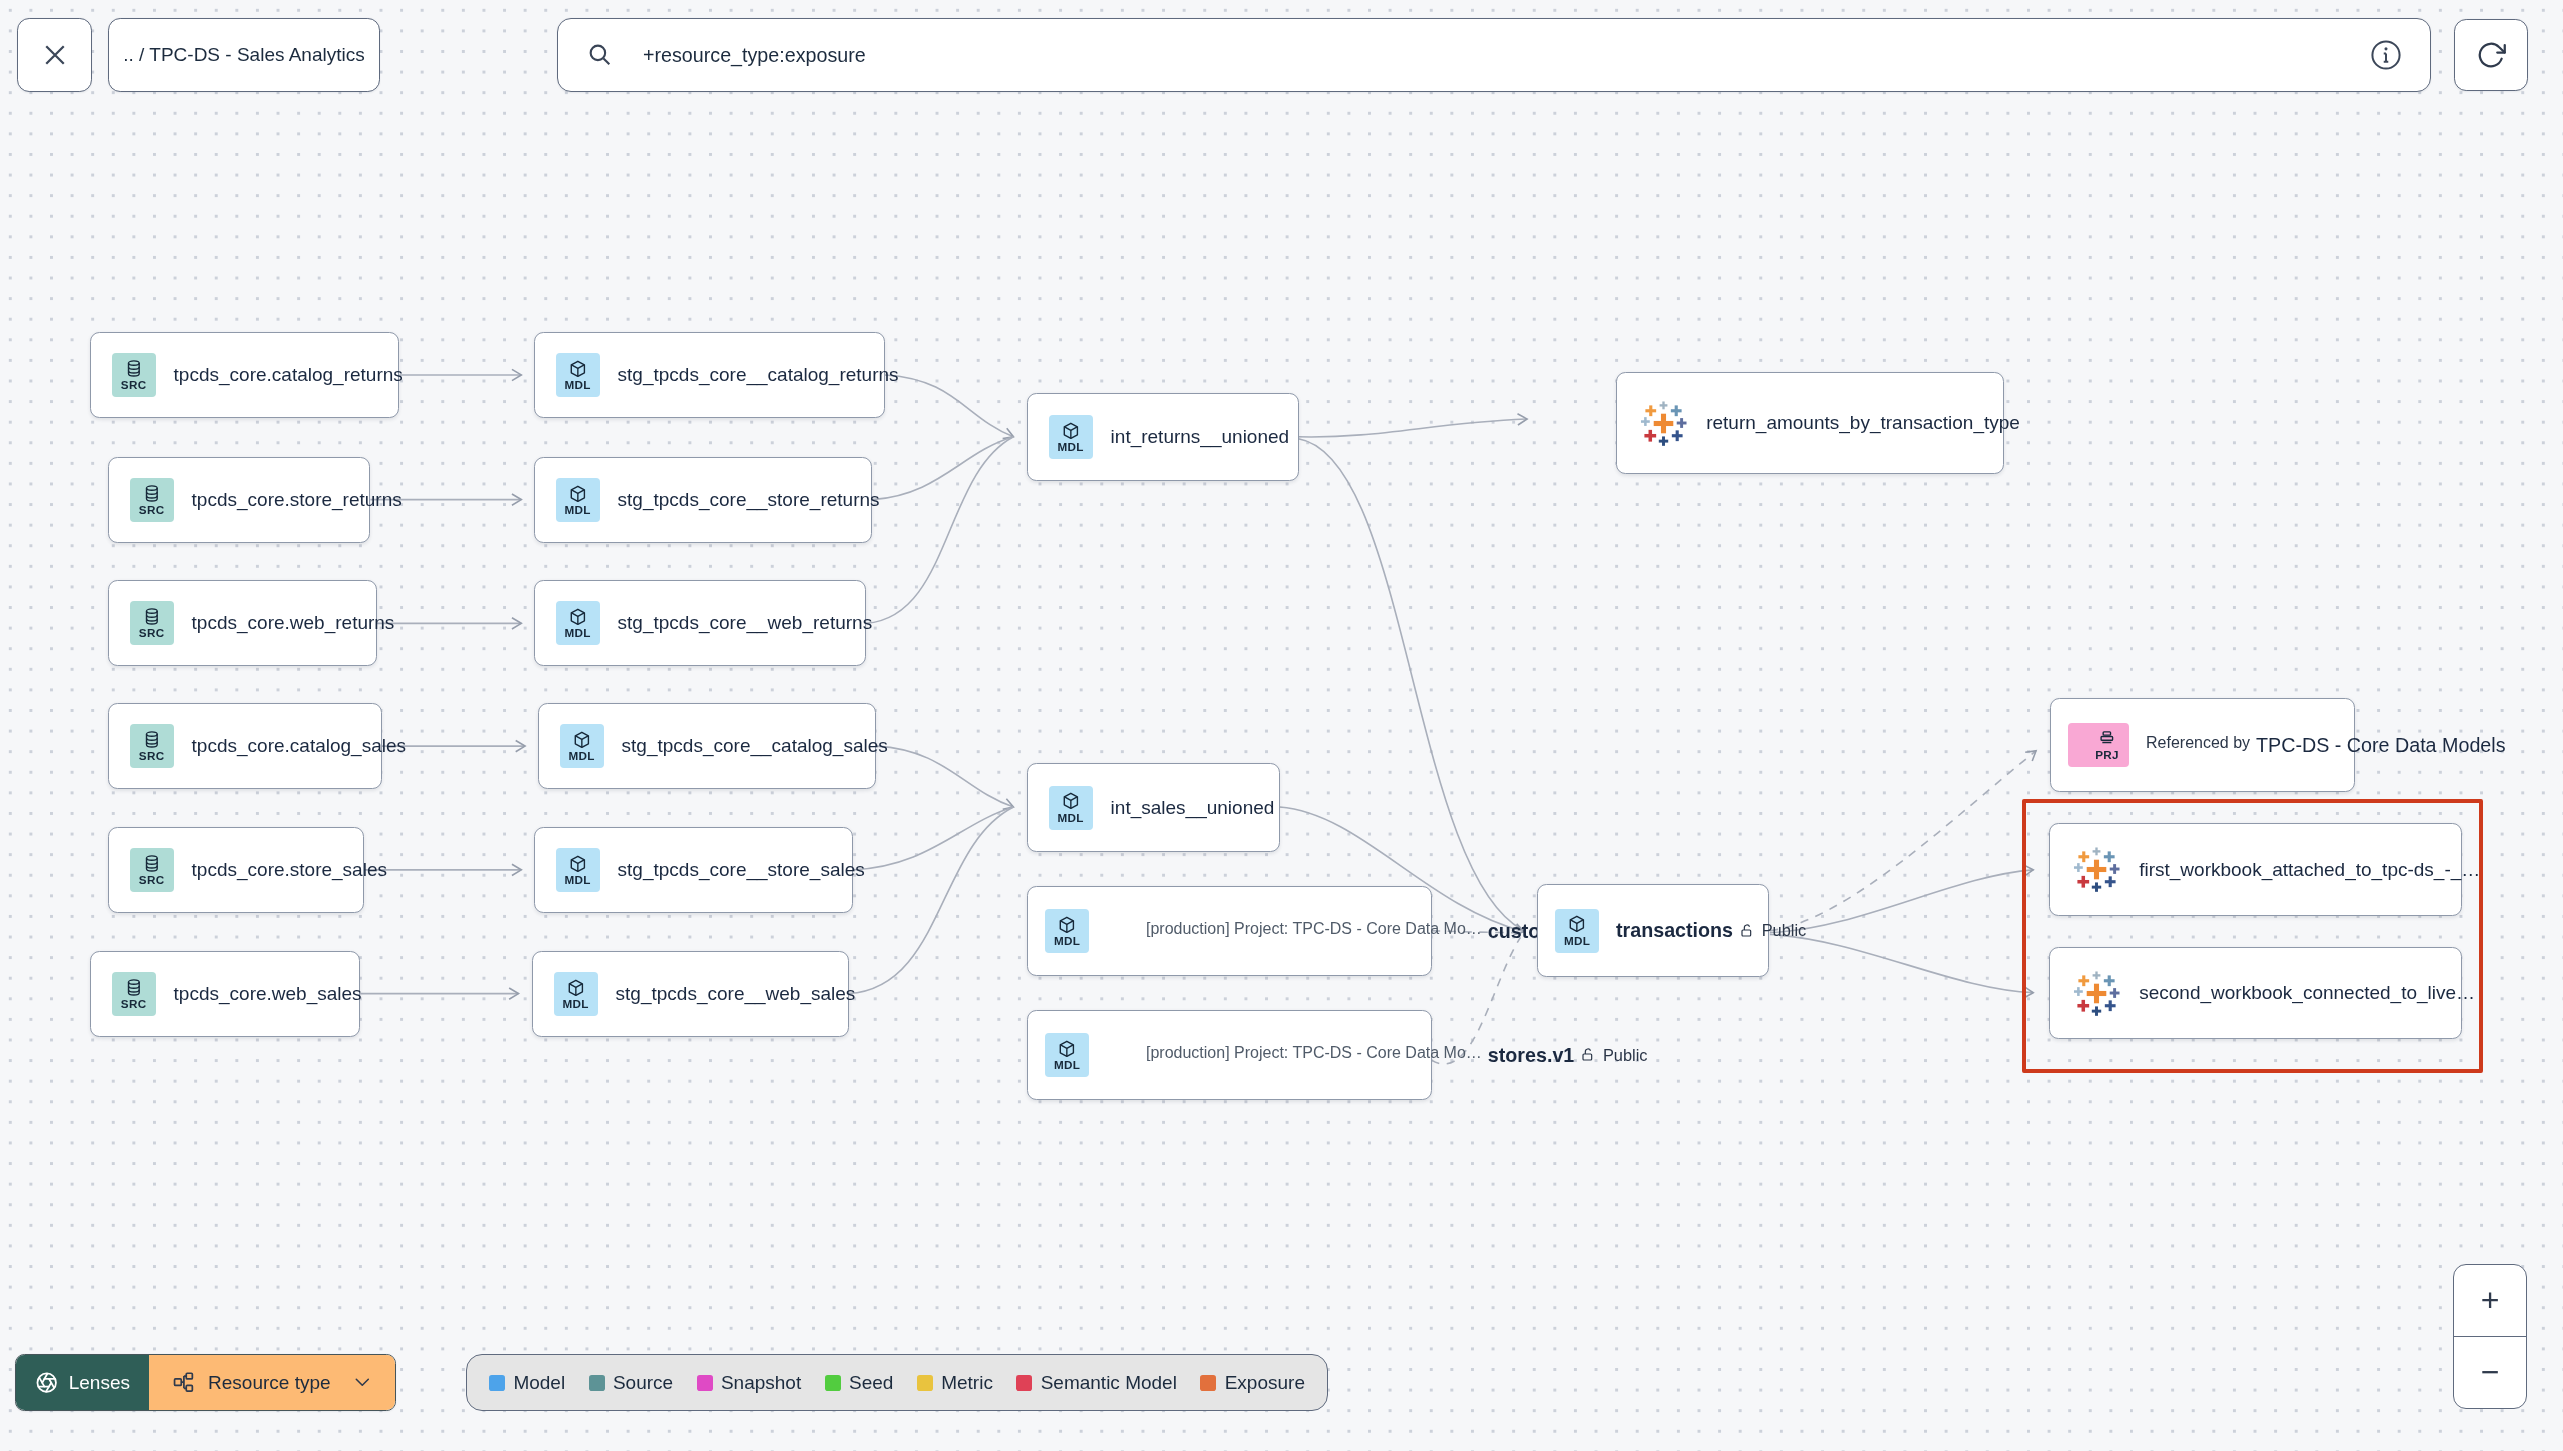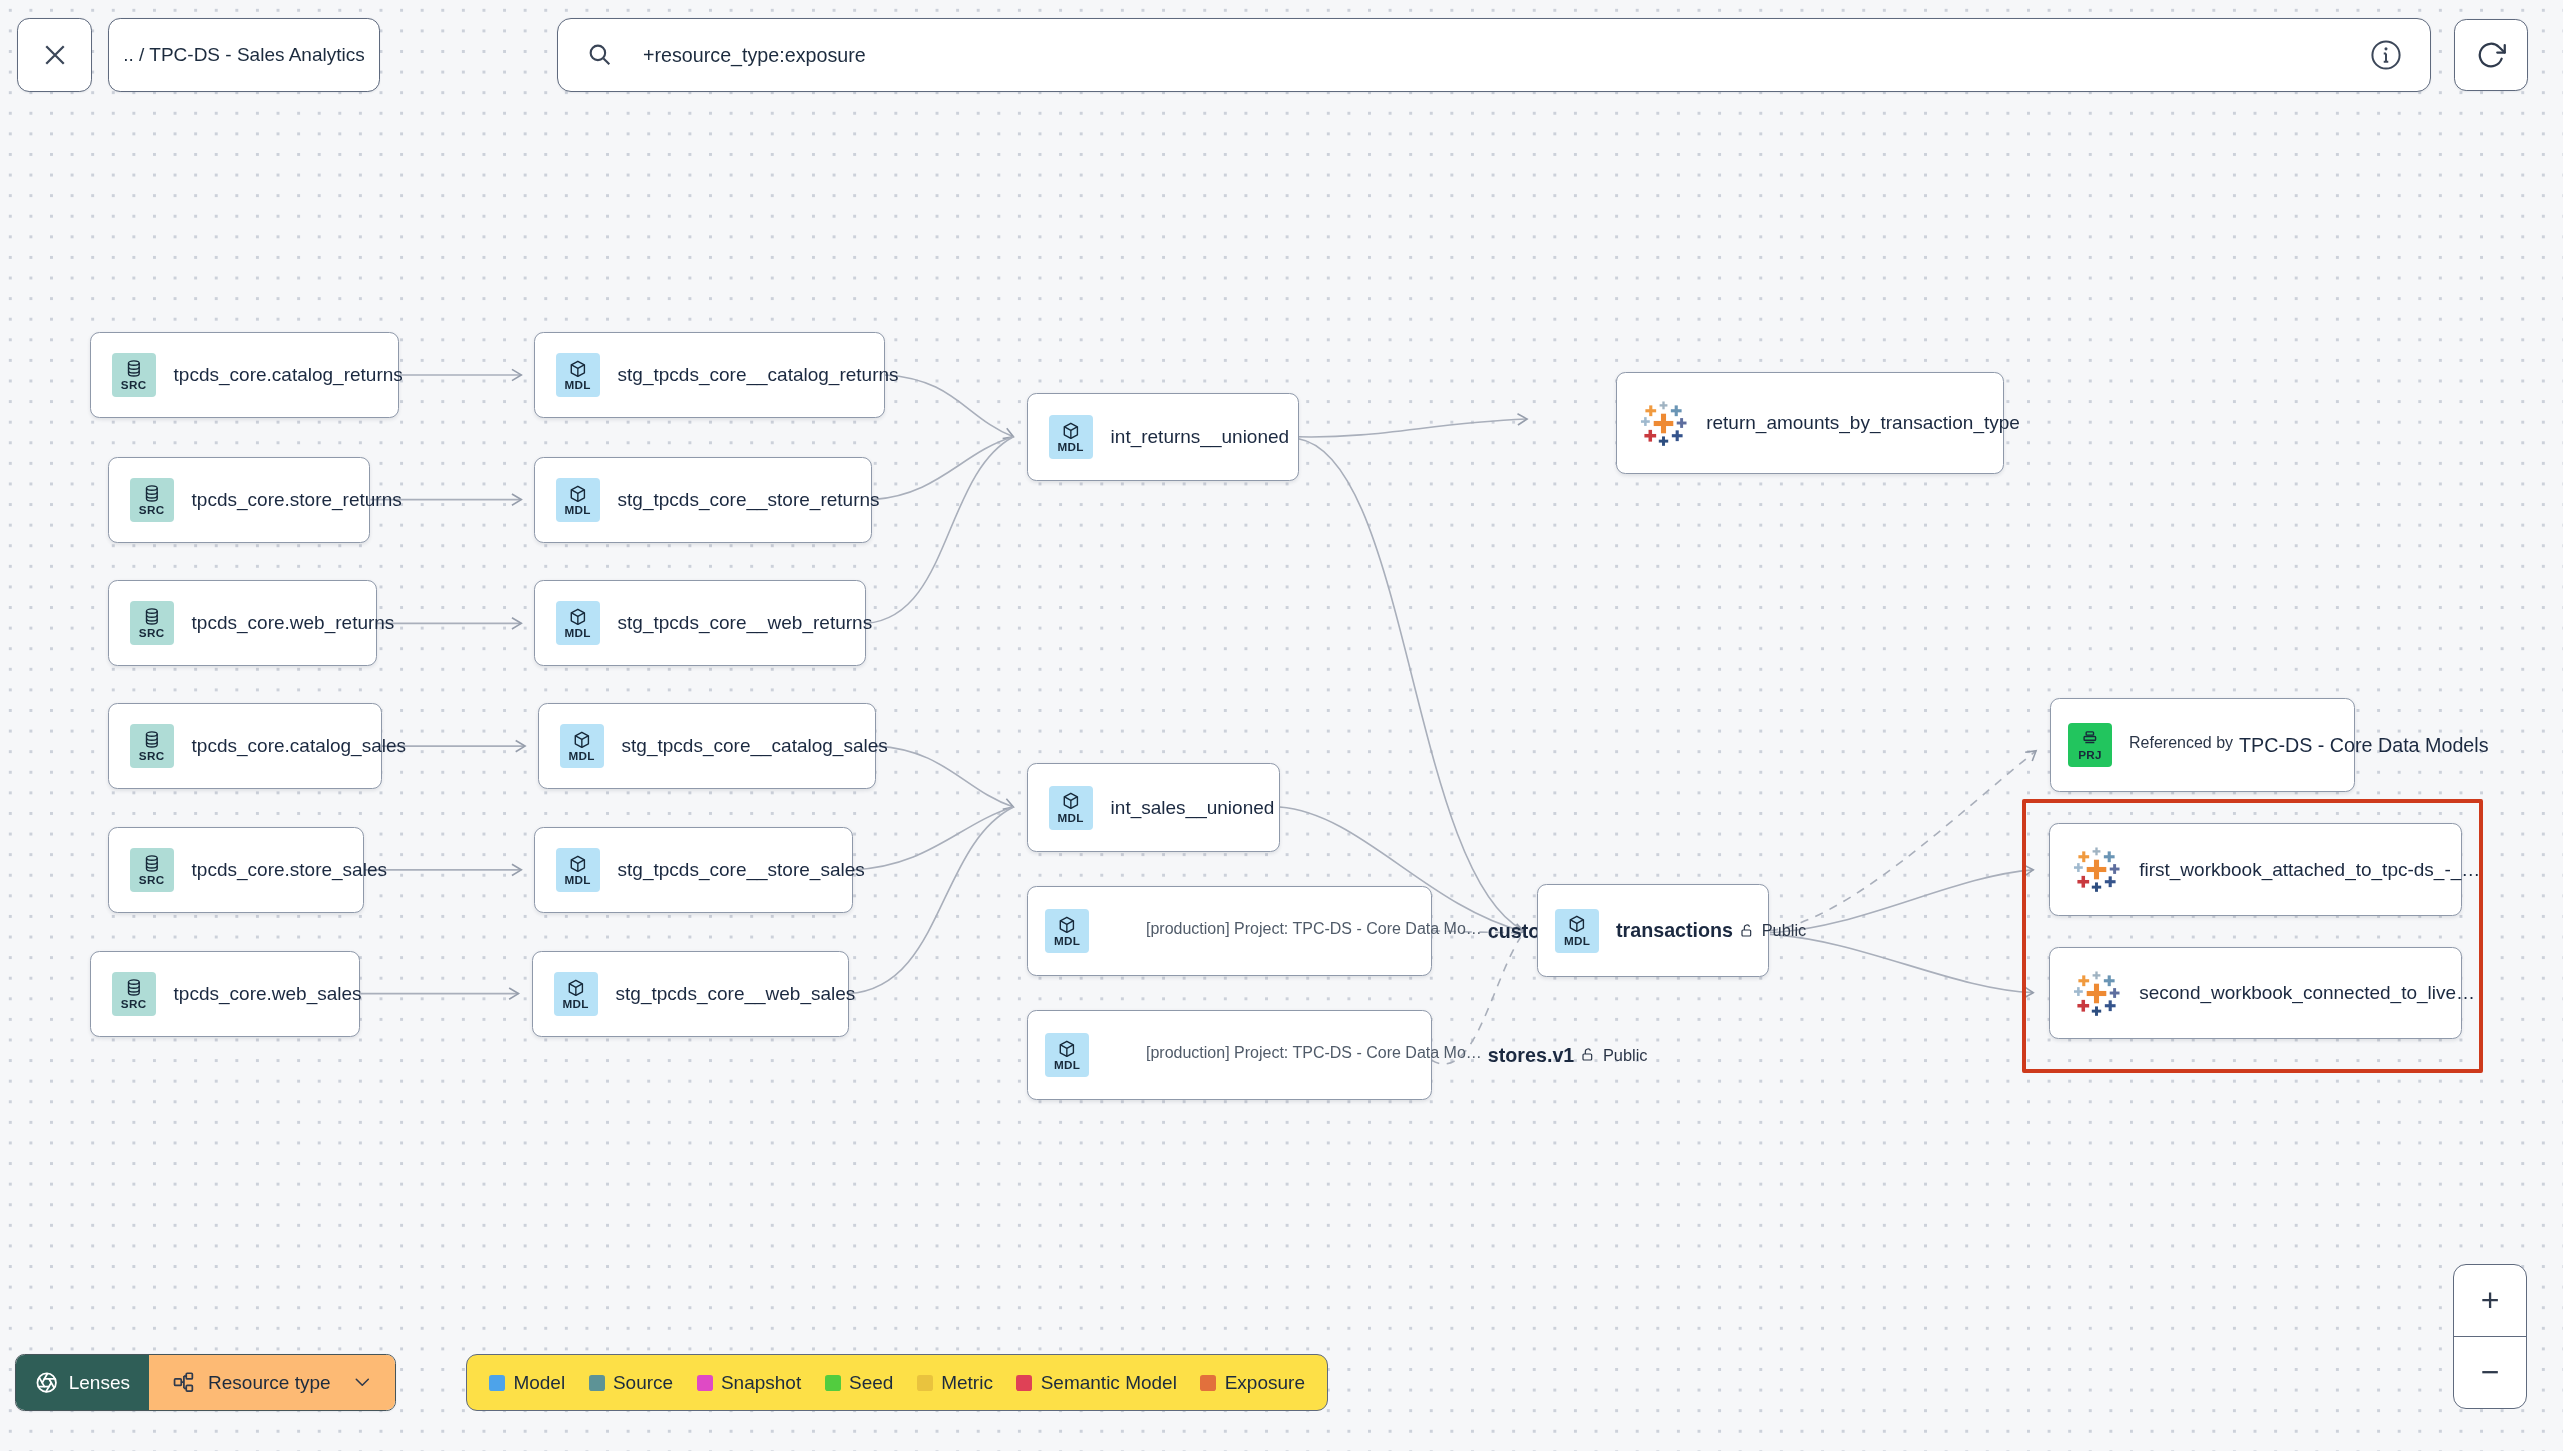--- a/index.html
+++ b/index.html
@@ -42,21 +42,21 @@
   .node .ntitle{font-size:19px;color:#1b2940;white-space:nowrap;}
   .badge{
     width:44px;height:44px;border-radius:4px;flex:none;
     display:flex;flex-direction:column;align-items:center;justify-content:center;gap:0px;
     color:#17293a;
   }
   .badge svg{width:19.7px;height:19.7px;stroke:#17293a;}
   .badge .btxt{font-size:11.7px;font-weight:700;letter-spacing:0.3px;line-height:13px;}
   .badge.src{background:#afdcd6;}
   .badge.mdl{background:#b7e2f7;}
-  .badge.prj{background:#22c55e;}
+  .badge.prj{background:#f9a8d4;padding-left:17px;}
   .node.detail{padding-left:17px;gap:17px;}
   .ncol{display:flex;flex-direction:row;gap:6px;}
   .nheader{font-size:16px;color:#505b69;white-space:nowrap;margin-left:40px;}
   .ntitle2{font-size:19.7px;font-weight:700;color:#1b2940;white-space:nowrap;}
   .nvis{display:flex;align-items:center;gap:6.6px;font-size:16.4px;color:#2b3648;}
   .nvis svg{width:16px;height:16px;stroke:#2b3648;}
   .nkicker{font-size:16px;color:#2b3648;white-space:nowrap;}
   .node.exposure{padding-left:22.5px;gap:19.7px;}
   .node.exposure svg.tab{width:47px;height:47px;flex:none;}
 
@@ -81,21 +81,21 @@
   }
   .lens-btn svg{width:23.4px;height:23.4px;stroke:#fff;}
   .rtype-btn{
     background:#fdba74;display:flex;align-items:center;gap:12.2px;padding:0 22.5px;
     font-size:19px;color:#1c2b3e;cursor:pointer;
   }
   .rtype-btn svg.tree{width:24.4px;height:24.4px;stroke:#2f3a4c;}
   .rtype-btn svg.chev{width:20.6px;height:20.6px;stroke:#2f3a4c;margin-left:9.4px;}
   .legend{
     position:absolute;left:466px;top:1354px;height:57px;width:862px;z-index:4;
-    background:#fde047;border:1.9px solid #5f6a7e;border-radius:11px;box-sizing:border-box;
+    background:#e5e5e5;border:1.9px solid #5f6a7e;border-radius:16px;box-sizing:border-box;
     display:flex;align-items:center;justify-content:center;gap:23.4px;
   }
   .legend-item{display:flex;align-items:center;gap:8.4px;}
   .swatch{width:16px;height:16px;border-radius:2.8px;display:inline-block;}
   .legend-label{font-size:19px;color:#1c2b3e;white-space:nowrap;}
   .zoomctl{
     position:absolute;left:2453px;top:1264px;width:74px;height:145px;z-index:4;
     background:#fff;border:1.9px solid #5f6a7e;border-radius:13px;box-sizing:border-box;
     display:flex;flex-direction:column;
   }

